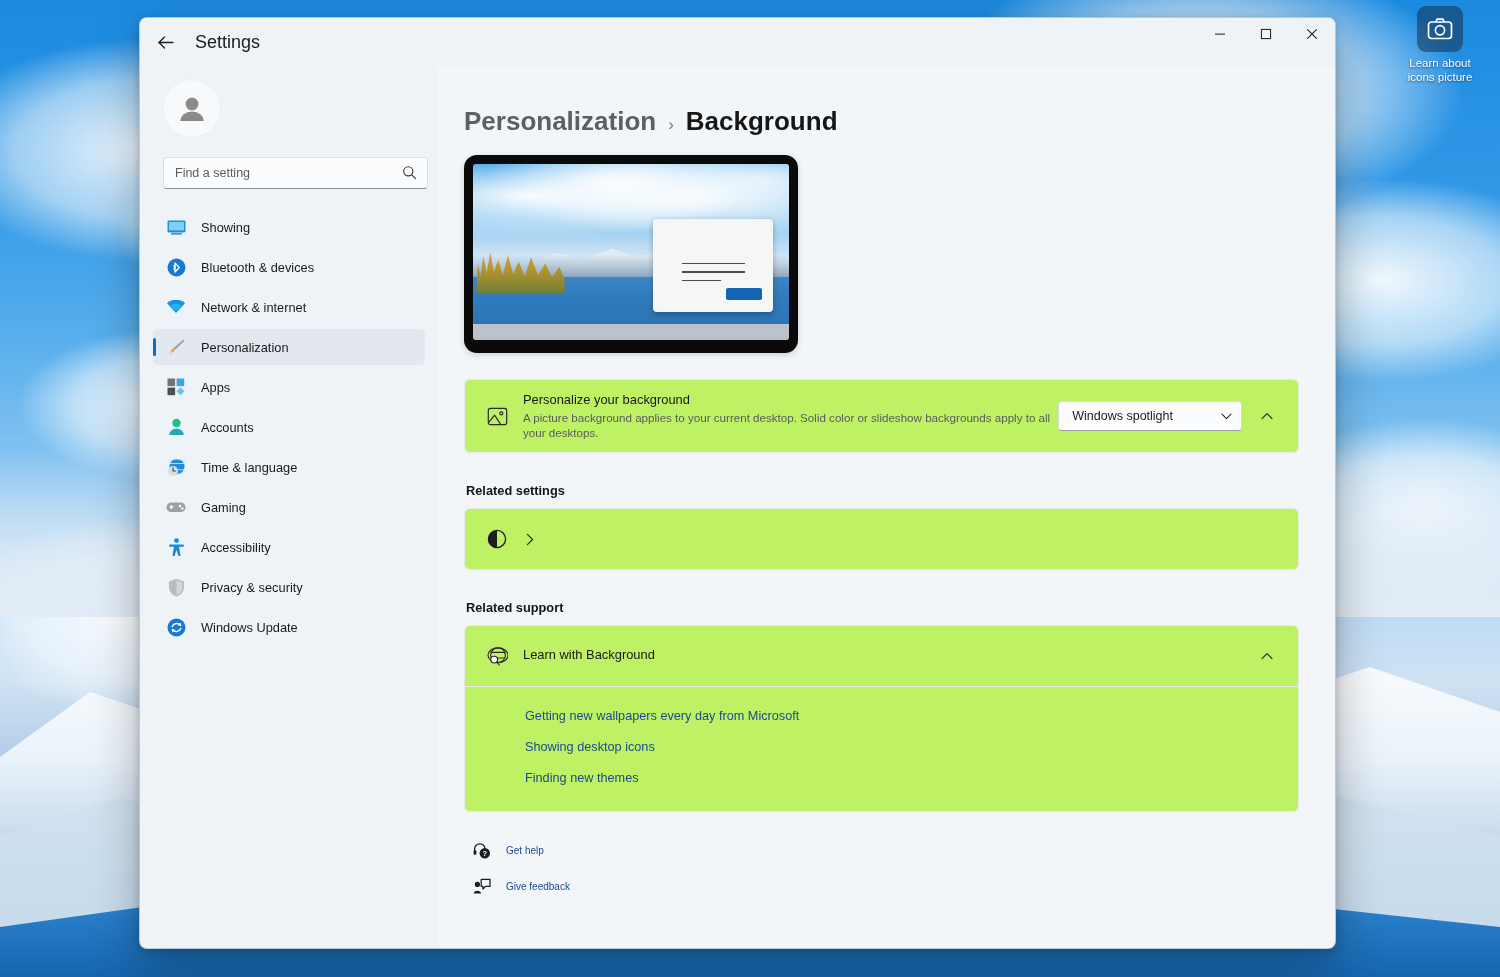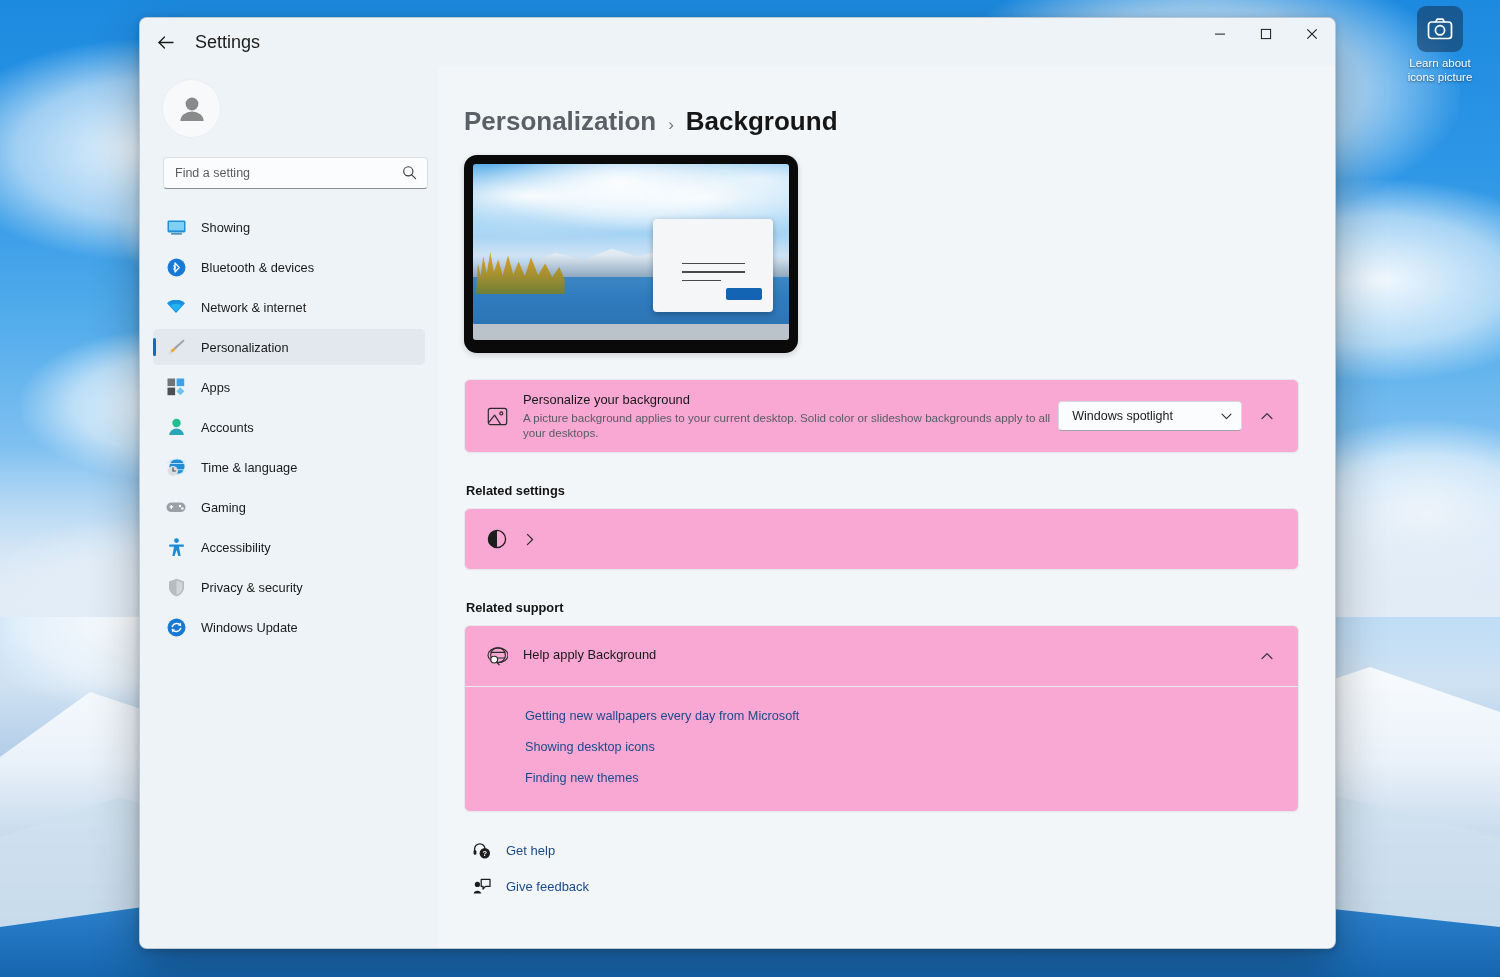--- a/index.html
+++ b/index.html
@@ -259,21 +259,21 @@
   #pv-dialog .ln { height: 1.5px; background: #4a4a4a; margin-bottom: 11%; }
   #pv-dialog .ln.short { width: 62%; }
   #pv-dialog .btn {
     position:absolute; right: 9%; bottom: 13%;
     width: 30%; height: 13%;
     background: #1464b4; border-radius: 2px;
   }
 
   
   .card {
-    background: #f9a8d4;
+    background: #bef264;
     border: 1px solid #e6e9ec;
     border-radius: 6px;
     box-shadow: 0 1px 1px rgba(0,0,0,0.02);
   }
   #bg-card {
     margin-top: 26px;
     min-height: 68px;
     display: flex; align-items: center;
     padding: 12px 16px 12px 14px;
   }
@@ -345,21 +345,21 @@
   .footer-row {
     display: flex; align-items: center;
     margin-bottom: 19px; cursor: pointer; width: fit-content;
   }
   .footer-row .f-ico {
     width: 24px; flex: 0 0 24px;
     display:flex; align-items:center; justify-content:center;
     margin-right: 12px;
   }
   .footer-row .f-label {
-    font-size: 13px; color: #1b4a8c;
+    font-size: 10px; color: #1b4a8c;
     font-family: "Liberation Sans", sans-serif;
   }
 </style>
 </head>
 <body>
 
 <div id="desktop">
   <div class="cloud c1"></div>
   <div class="cloud c2"></div>
   <div class="cloud c3"></div>
@@ -656,21 +656,21 @@
           <div id="help-header">
             <div class="card-ico">
               <svg width="21" height="21" viewBox="0 0 21 21" fill="none" stroke="#2b2b2b" stroke-width="1.15">
                 <circle cx="11" cy="9.2" r="7.4"></circle>
                 <path d="M3.8 6.4 h14.4 M3.8 12 h14.4 M11 1.8 a10 7.4 0 0 0 0 14.8 a10 7.4 0 0 0 0 -14.8"></path>
                 <circle cx="7.2" cy="13.6" r="3.4" fill="#fbfcfd"></circle>
                 <path d="M9.7 16.1 L12.2 18.8" stroke-linecap="round"></path>
               </svg>
             </div>
             <div class="card-text">
-              <div class="card-title">Help apply Background</div>
+              <div class="card-title">Learn with Background</div>
             </div>
             <div class="expander-btn">
               <svg width="12" height="8" viewBox="0 0 12 8" fill="none" stroke="#2b2b2b" stroke-width="1.15" stroke-linecap="round" stroke-linejoin="round">
                   <path d="M1 6.6 L6 1.6 L11 6.6"></path>
                 </svg>
             </div>
           </div>
           <div id="help-links">
             <a href="#">Getting new wallpapers every day from Microsoft</a>
             <a href="#">Showing desktop icons</a>

